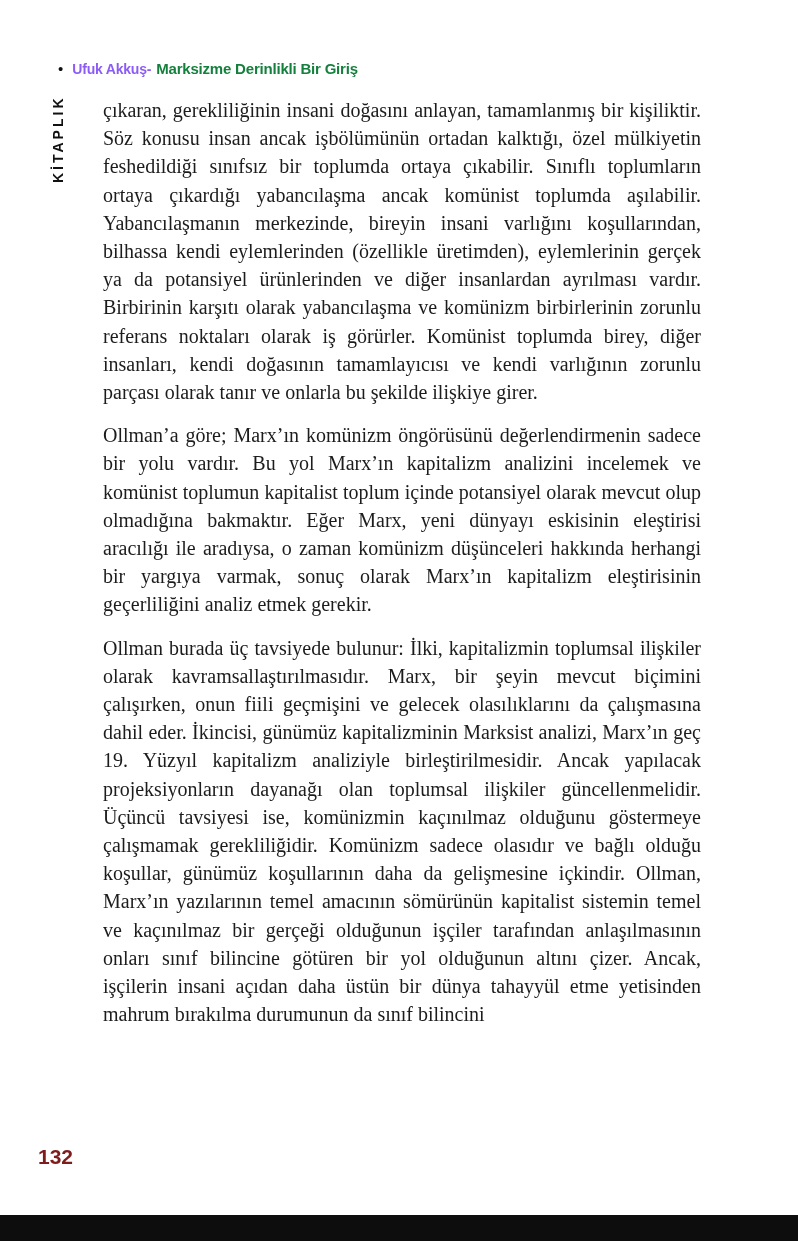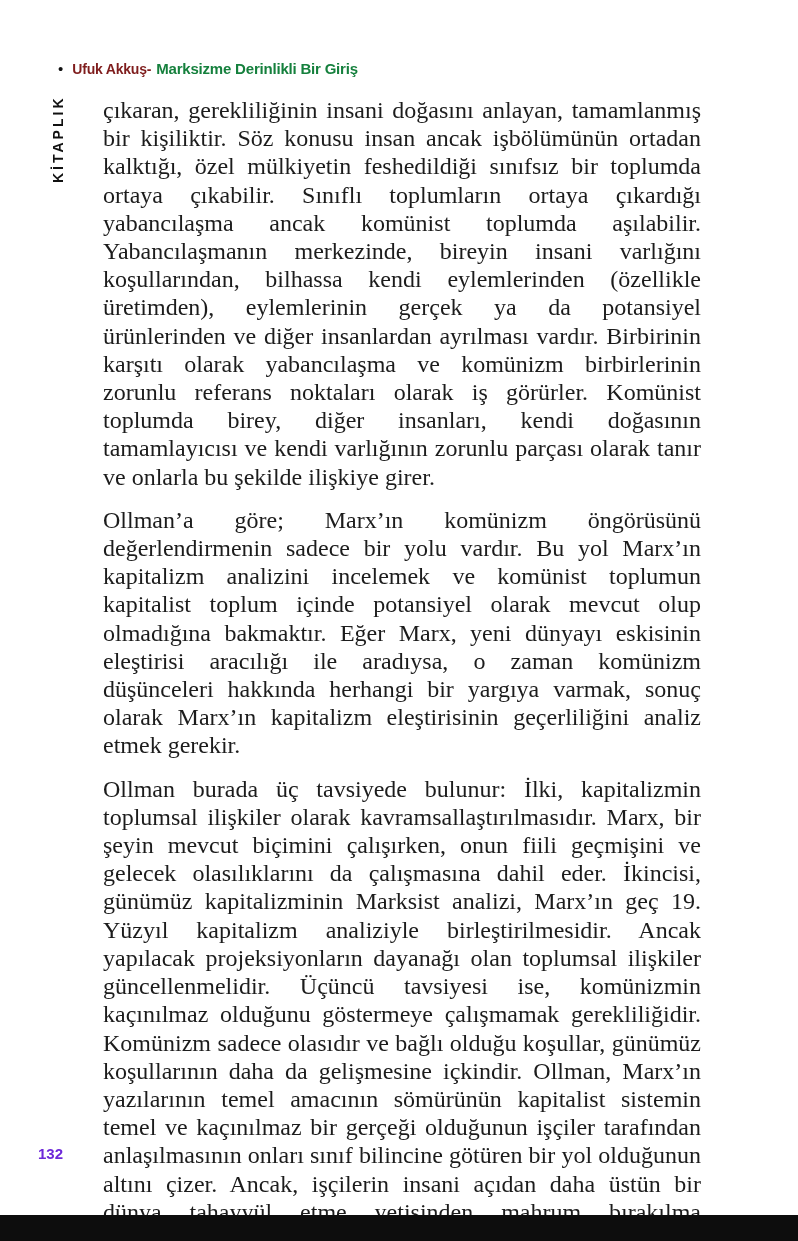--- a/index.html
+++ b/index.html
@@ -30,21 +30,21 @@
   .running-header .bullet {
     font-size: 15px;
     margin-right: 9px;
     line-height: 1;
     color: #111;
   }
   .running-header .author {
     font-size: 14px;
     font-weight: 600;
     letter-spacing: -0.2px;
-    color: #7f1d1d;
+    color: #8b5cf6;
     margin-right: 5px;
   }
   .running-header .book-title {
     font-size: 15px;
     font-weight: 800;
     letter-spacing: -0.2px;
     color: #15803d;
   }
 
   
@@ -67,34 +67,34 @@
     position: absolute;
     left: 103px;
     top: 96px;
     width: 598px;
     text-align: justify;
     hyphens: auto;
     -webkit-hyphens: auto;
   }
   .body-text p {
     margin: 0 0 15px 0;
-    font-size: 24px;
+    font-size: 20px;
     line-height: 28.2px;
     color: #1c1c1c;
   }
 
   
   .page-number {
     position: absolute;
     left: 38px;
     top: 1145px;
     font-family: "Liberation Sans", sans-serif;
     font-weight: 800;
-    font-size: 15px;
-    color: #6d28d9;
+    font-size: 21px;
+    color: #7f1d1d;
   }
 
   
   .bottom-band {
     position: absolute;
     left: 0;
     bottom: 0;
     width: 100%;
     height: 26px;
     background: #0d0d0d;

